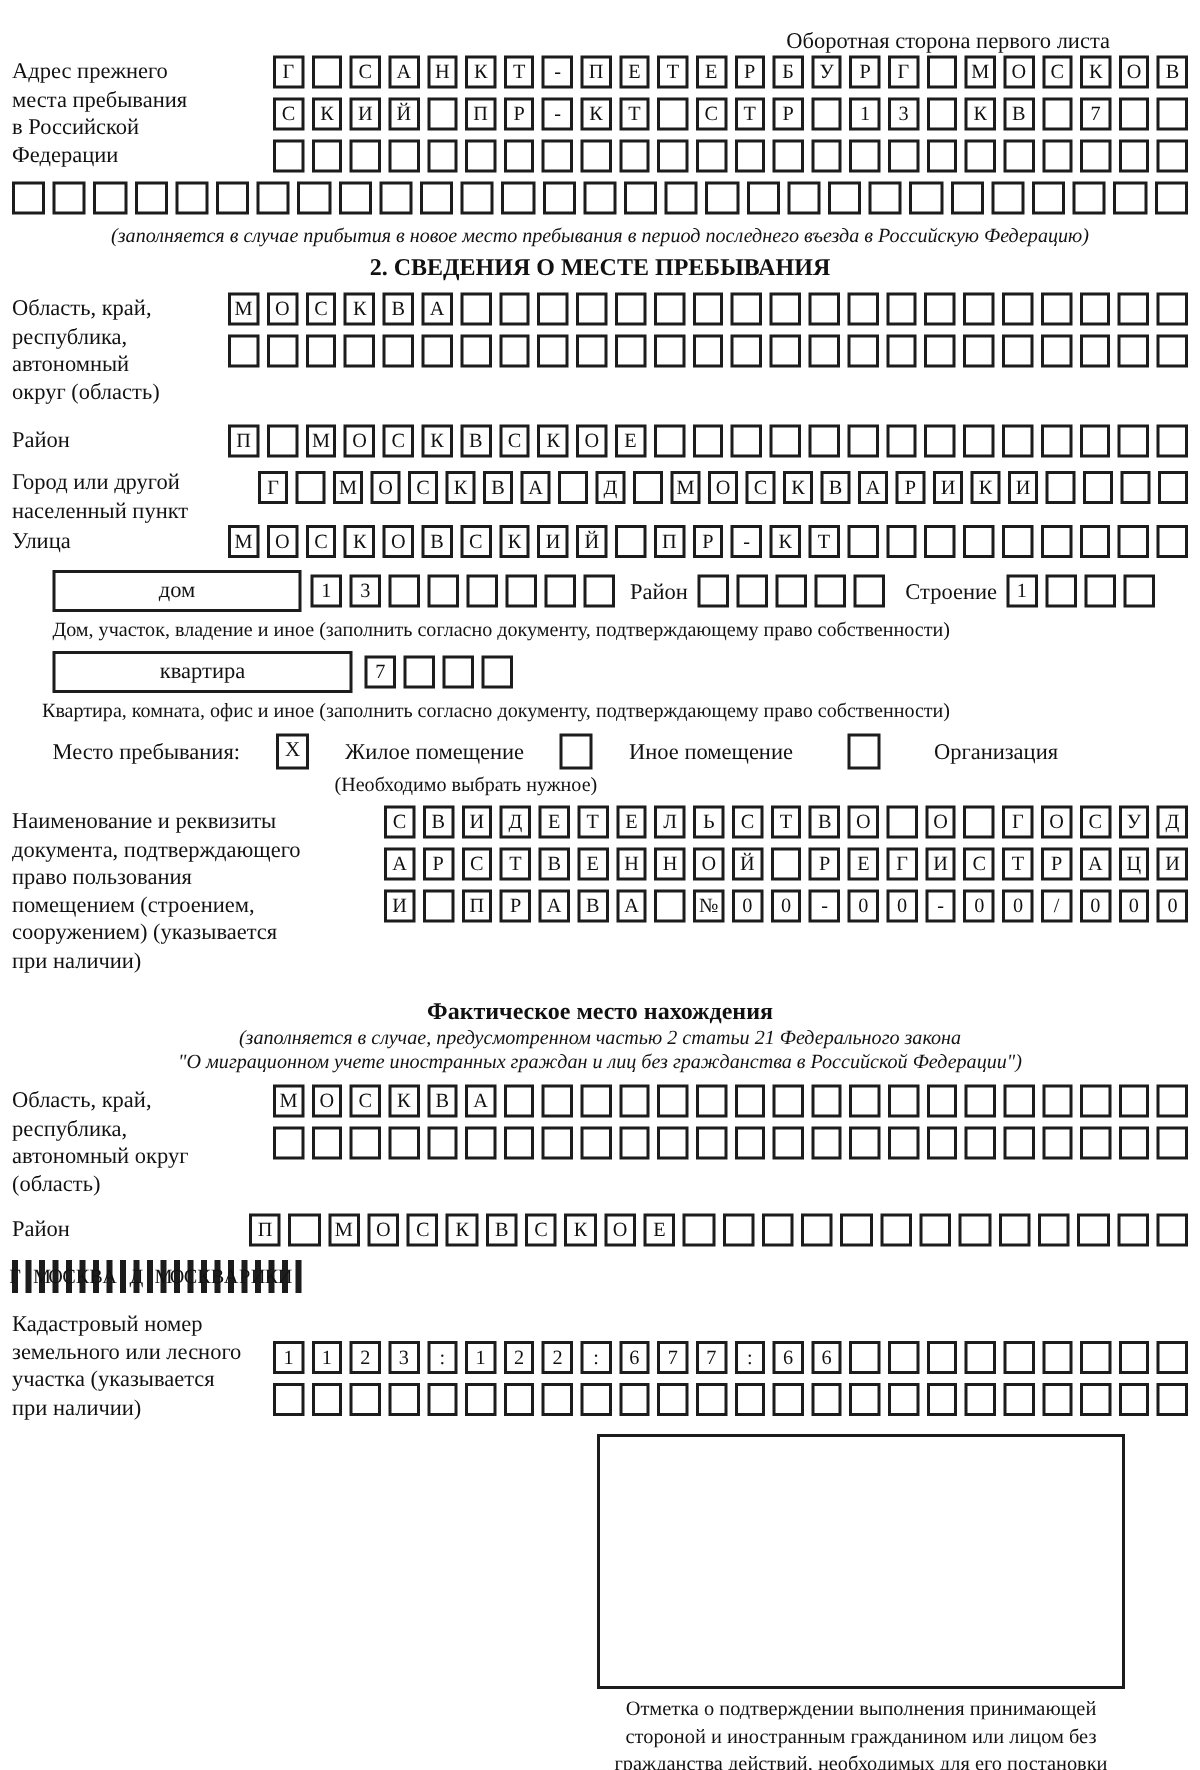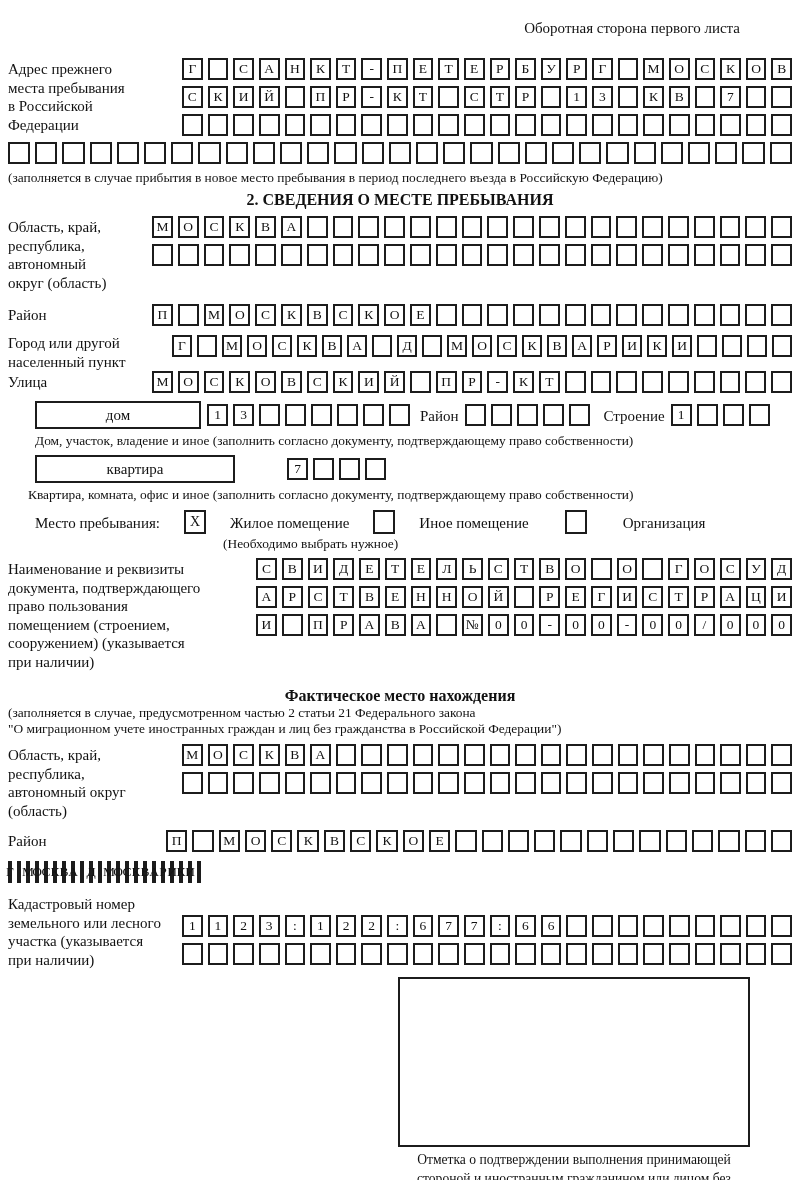--- a/index.html
+++ b/index.html
@@ -32,21 +32,21 @@
   .cell {
     flex: 1 1 0; min-width: 0;
     height: 22px;
     border: 2px solid #1c1c1c;
     display: flex; align-items: center; justify-content: center;
     font-size: 13.5px; line-height: 1;
     background: #fff;
   }
   .fixed .cell { flex: 0 0 21px; }
   .note { font-size: 13.4px; line-height: 16px; }
-  .center { text-align: left; }
+  .center { text-align: center; font-style: italic; }
   .sec-title { text-align: center; font-weight: bold; font-size: 16px; margin-top: 5px; }
   .wide-box {
     border: 2px solid #1c1c1c; height: 28px;
     display: flex; align-items: center; justify-content: center;
     font-size: 15px; background: #fff;
   }
   .inline-row { display: flex; align-items: center; }
   .chkbox {
     width: 22px; height: 24px; border: 2px solid #1c1c1c;
     display: flex; align-items: center; justify-content: center;
@@ -54,21 +54,21 @@
   }
   .stamp-wrap { width: 398px; margin-left: 390px; margin-top: 6px; }
   .stamp-box { width: 352px; height: 170px; border: 2px solid #1c1c1c; background: #fff; }
   .stamp-caption { width: 398px; margin-left: -23px; margin-top: 4px; font-size: 13.6px; line-height: 18.5px; text-align: center; }
 </style>
 </head>
 <body>
 
 <div class="corner-note">Оборотная сторона первого листа</div>
 
-<div class="field" style="--lw:168px; margin-top:21px;">
+<div class="field" style="--lw:168px; ">
   <div class="flabel pre">Адрес прежнего
 места пребывания
 в Российской
 Федерации</div>
   <div>
     <div class="cells">
         <span class="cell">Г</span>
         <span class="cell"></span>
         <span class="cell">С</span>
         <span class="cell">А</span>
@@ -362,21 +362,21 @@
   <div class="flabel" style="margin-left:14px;">Строение</div>
   <div class="cells fixed" style="margin:0 0 0 6px;">
       <span class="cell">1</span>
       <span class="cell"></span>
       <span class="cell"></span>
       <span class="cell"></span>
     </div>
 </div>
 <div class="note" style="margin-left:27px;">Дом, участок, владение и иное (заполнить согласно документу, подтверждающему право собственности)</div>
 
-<div class="inline-row" style="margin:6px 0 4px 27px;gap:44px;">
+<div class="inline-row" style="margin:6px 0 4px 27px;">
   <div class="wide-box" style="width:200px;">квартира</div>
   <div class="cells fixed" style="margin:0 0 0 8px;">
       <span class="cell">7</span>
       <span class="cell"></span>
       <span class="cell"></span>
       <span class="cell"></span>
     </div>
 </div>
 <div class="note" style="margin-left:20px;">Квартира, комната, офис и иное (заполнить согласно документу, подтверждающему право собственности)</div>
 

